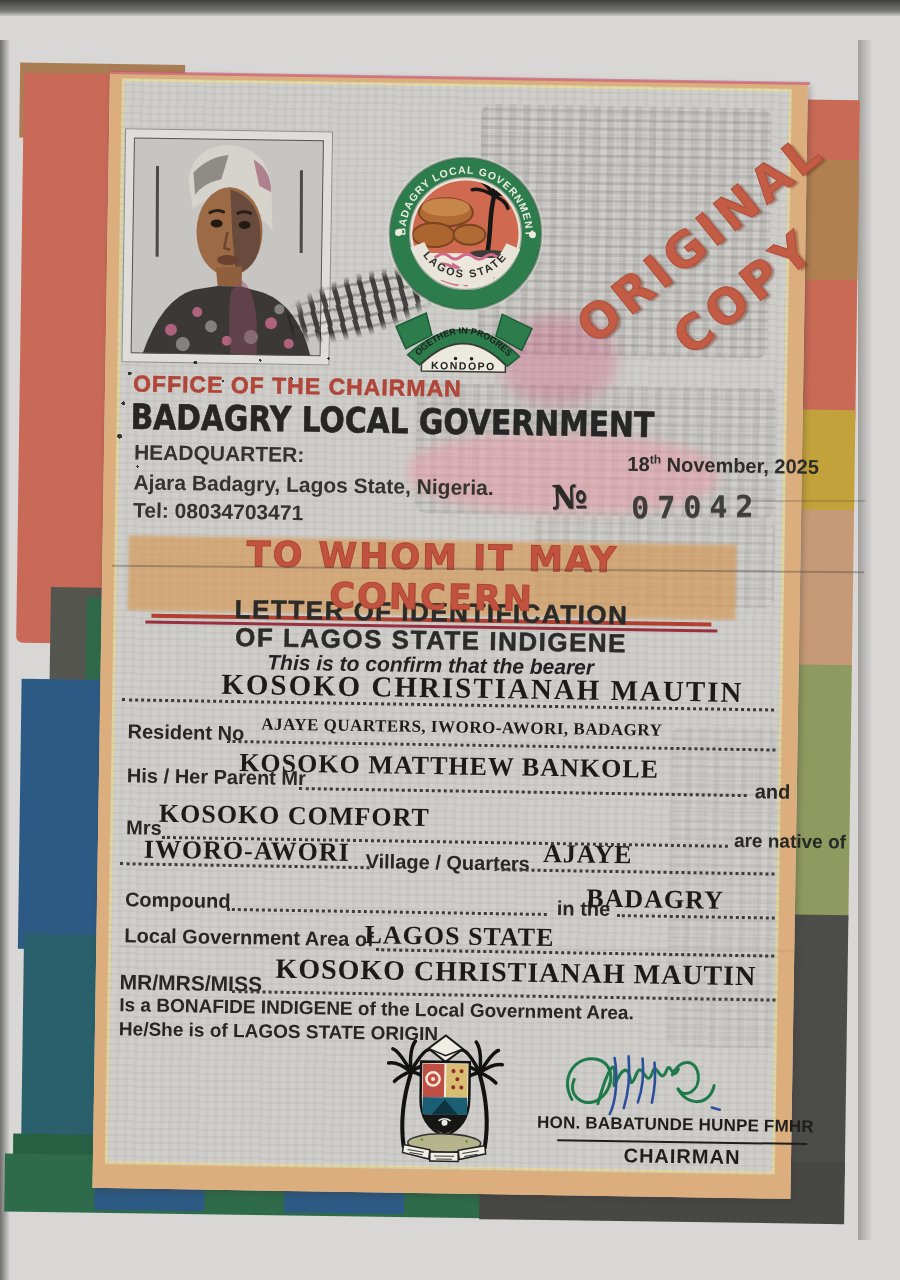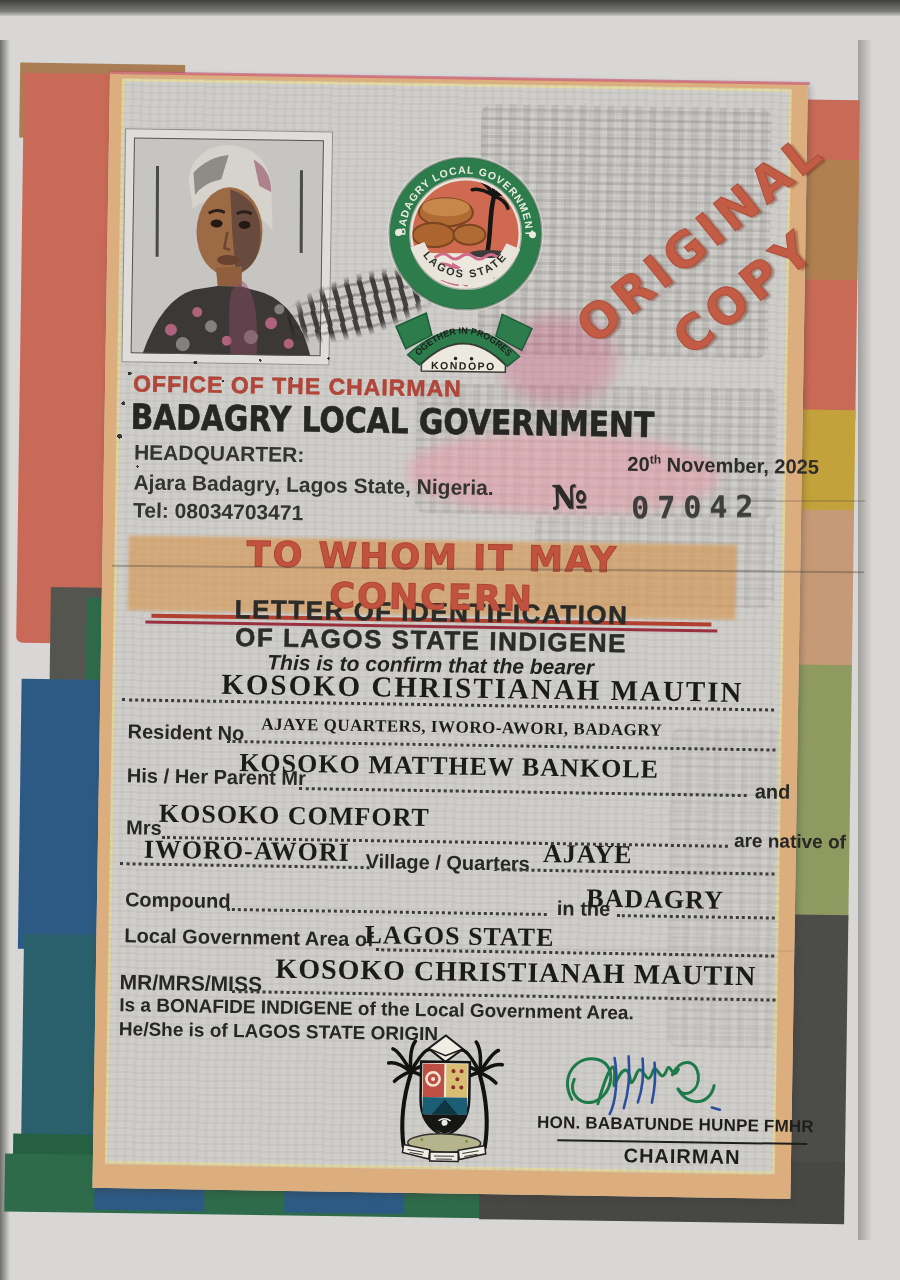--- a/index.html
+++ b/index.html
@@ -290,21 +290,21 @@
         <div>ORIGINAL</div>
         <div>COPY</div>
       </div>
     </div>
 
     <div class="abs office">OFFICE OF THE CHAIRMAN</div>
     <div class="abs gov">BADAGRY LOCAL GOVERNMENT</div>
     <div class="abs hq">HEADQUARTER:</div>
     <div class="abs addr">Ajara Badagry, Lagos State, Nigeria.</div>
     <div class="abs tel">Tel: 08034703471</div>
-    <div class="abs date"><span>20</span><sup>th</sup><span> November, 2025</span></div>
+    <div class="abs date"><span>18</span><sup>th</sup><span> November, 2025</span></div>
     <div class="abs no-sym">№</div>
     <div class="abs serial">07042</div>
 
     <div class="abs concern">
       <span class="hl"><span class="txt">TO WHOM IT MAY CONCERN</span></span>
       <div class="u1"></div>
       <div class="u2"></div>
     </div>
     <div class="abs h1line">LETTER OF IDENTIFICATION</div>
     <div class="abs h2line">OF LAGOS STATE INDIGENE</div>

